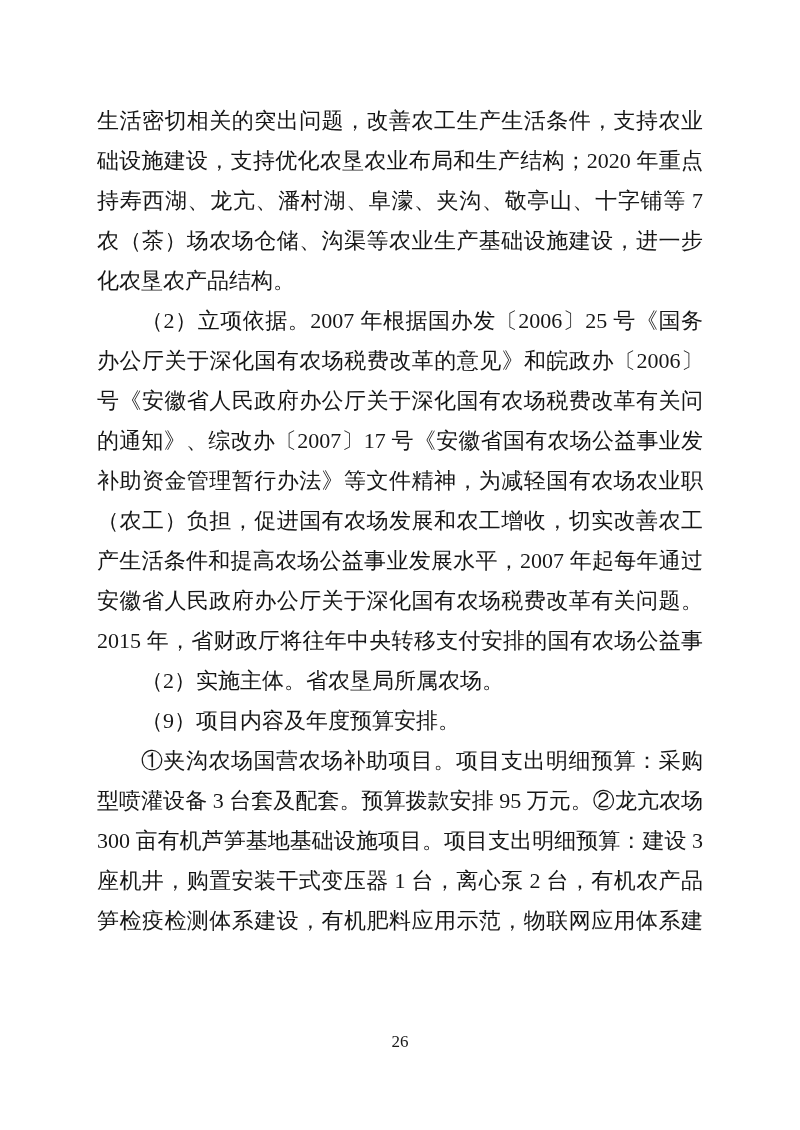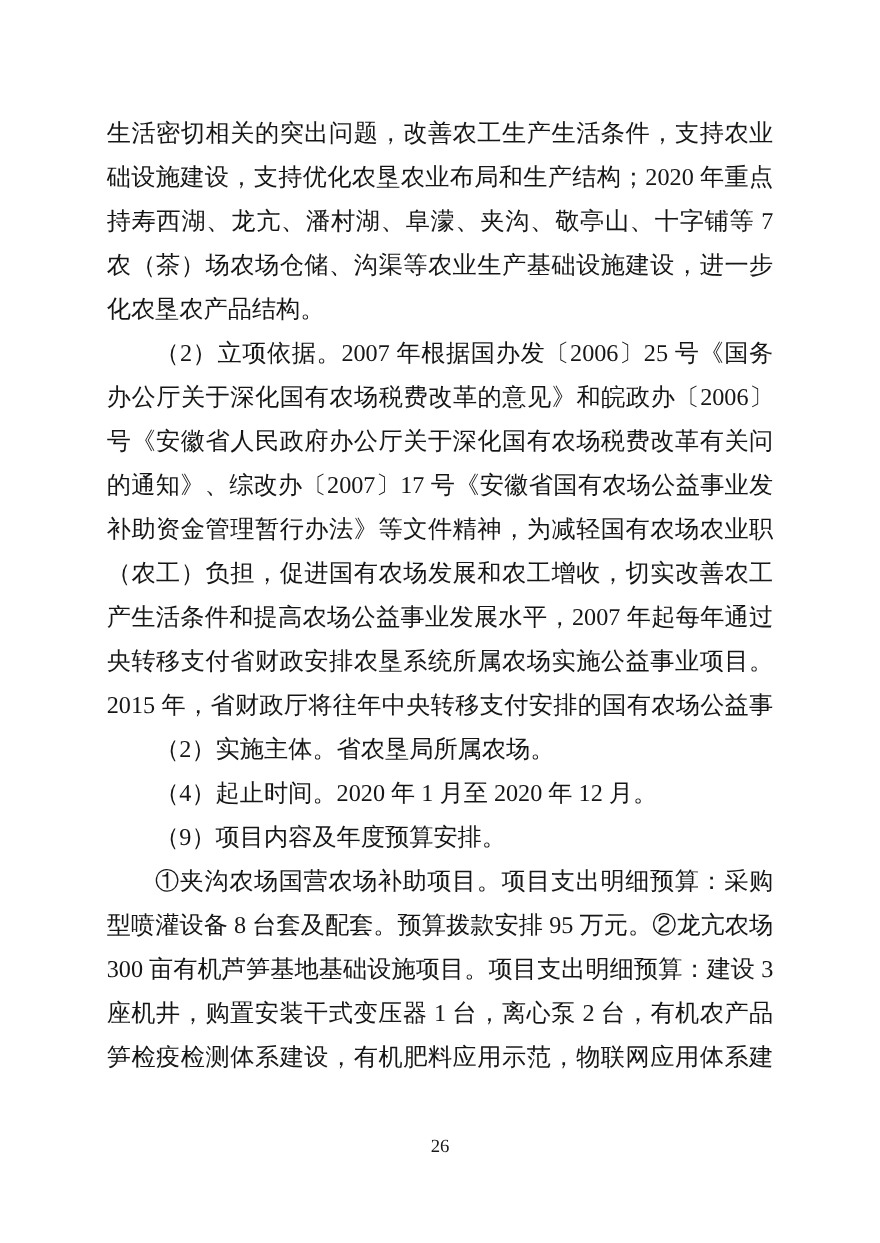--- a/index.html
+++ b/index.html
@@ -64,34 +64,31 @@
         <div class="line no-fill">化农垦农产品结构。</div>
       </div>
       <div class="paragraph">
         <div class="line indent">（2）立项依据。2007 年根据国办发〔2006〕25 号《国务院</div>
         <div class="line">办公厅关于深化国有农场税费改革的意见》和皖政办〔2006〕47</div>
         <div class="line">号《安徽省人民政府办公厅关于深化国有农场税费改革有关问题</div>
         <div class="line">的通知》、综改办〔2007〕17 号《安徽省国有农场公益事业发展</div>
         <div class="line">补助资金管理暂行办法》等文件精神，为减轻国有农场农业职工</div>
         <div class="line">（农工）负担，促进国有农场发展和农工增收，切实改善农工生</div>
         <div class="line">产生活条件和提高农场公益事业发展水平，2007 年起每年通过中</div>
-        <div class="line">央转移支付省财政安排农垦系统所属农场实施公益事业项目。</div>
+        <div class="line">安徽省人民政府办公厅关于深化国有农场税费改革有关问题。</div>
         <div class="line">2015 年，省财政厅将往年中央转移支付安排的国有农场公益事业</div>
       </div>
       <div class="paragraph">
         <div class="line indent no-fill">（2）实施主体。省农垦局所属农场。</div>
       </div>
       <div class="paragraph">
-        <div class="line indent no-fill">（4）起止时间。2020 年 1 月至 2020 年 12 月。</div>
-      </div>
-      <div class="paragraph">
         <div class="line indent no-fill">（9）项目内容及年度预算安排。</div>
       </div>
       <div class="paragraph">
         <div class="line indent">①夹沟农场国营农场补助项目。项目支出明细预算：采购大</div>
-        <div class="line">型喷灌设备 8 台套及配套。预算拨款安排 95 万元。②龙亢农场</div>
+        <div class="line">型喷灌设备 3 台套及配套。预算拨款安排 95 万元。②龙亢农场</div>
         <div class="line">300 亩有机芦笋基地基础设施项目。项目支出明细预算：建设 3</div>
         <div class="line">座机井，购置安装干式变压器 1 台，离心泵 2 台，有机农产品芦</div>
         <div class="line">笋检疫检测体系建设，有机肥料应用示范，物联网应用体系建设</div>
       </div>
     </div>
   <div class="page-number">26</div>
 </div>
 
 </body></html>

